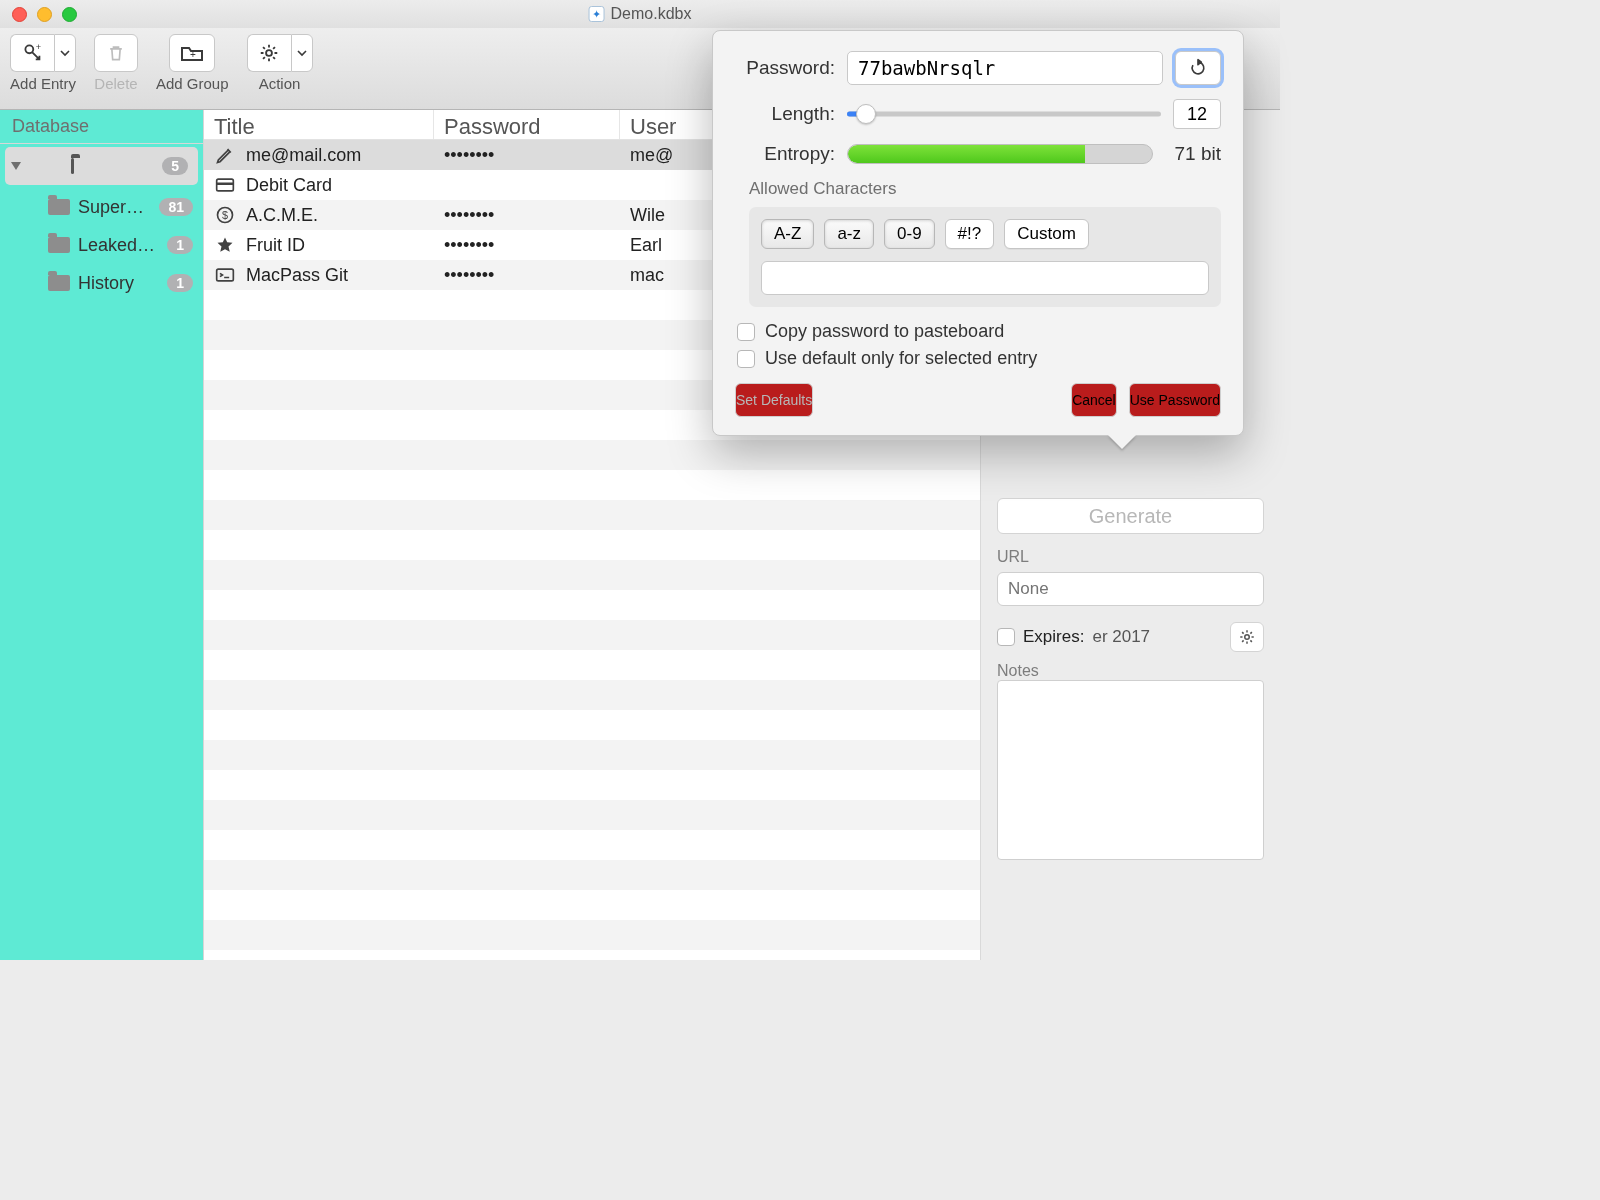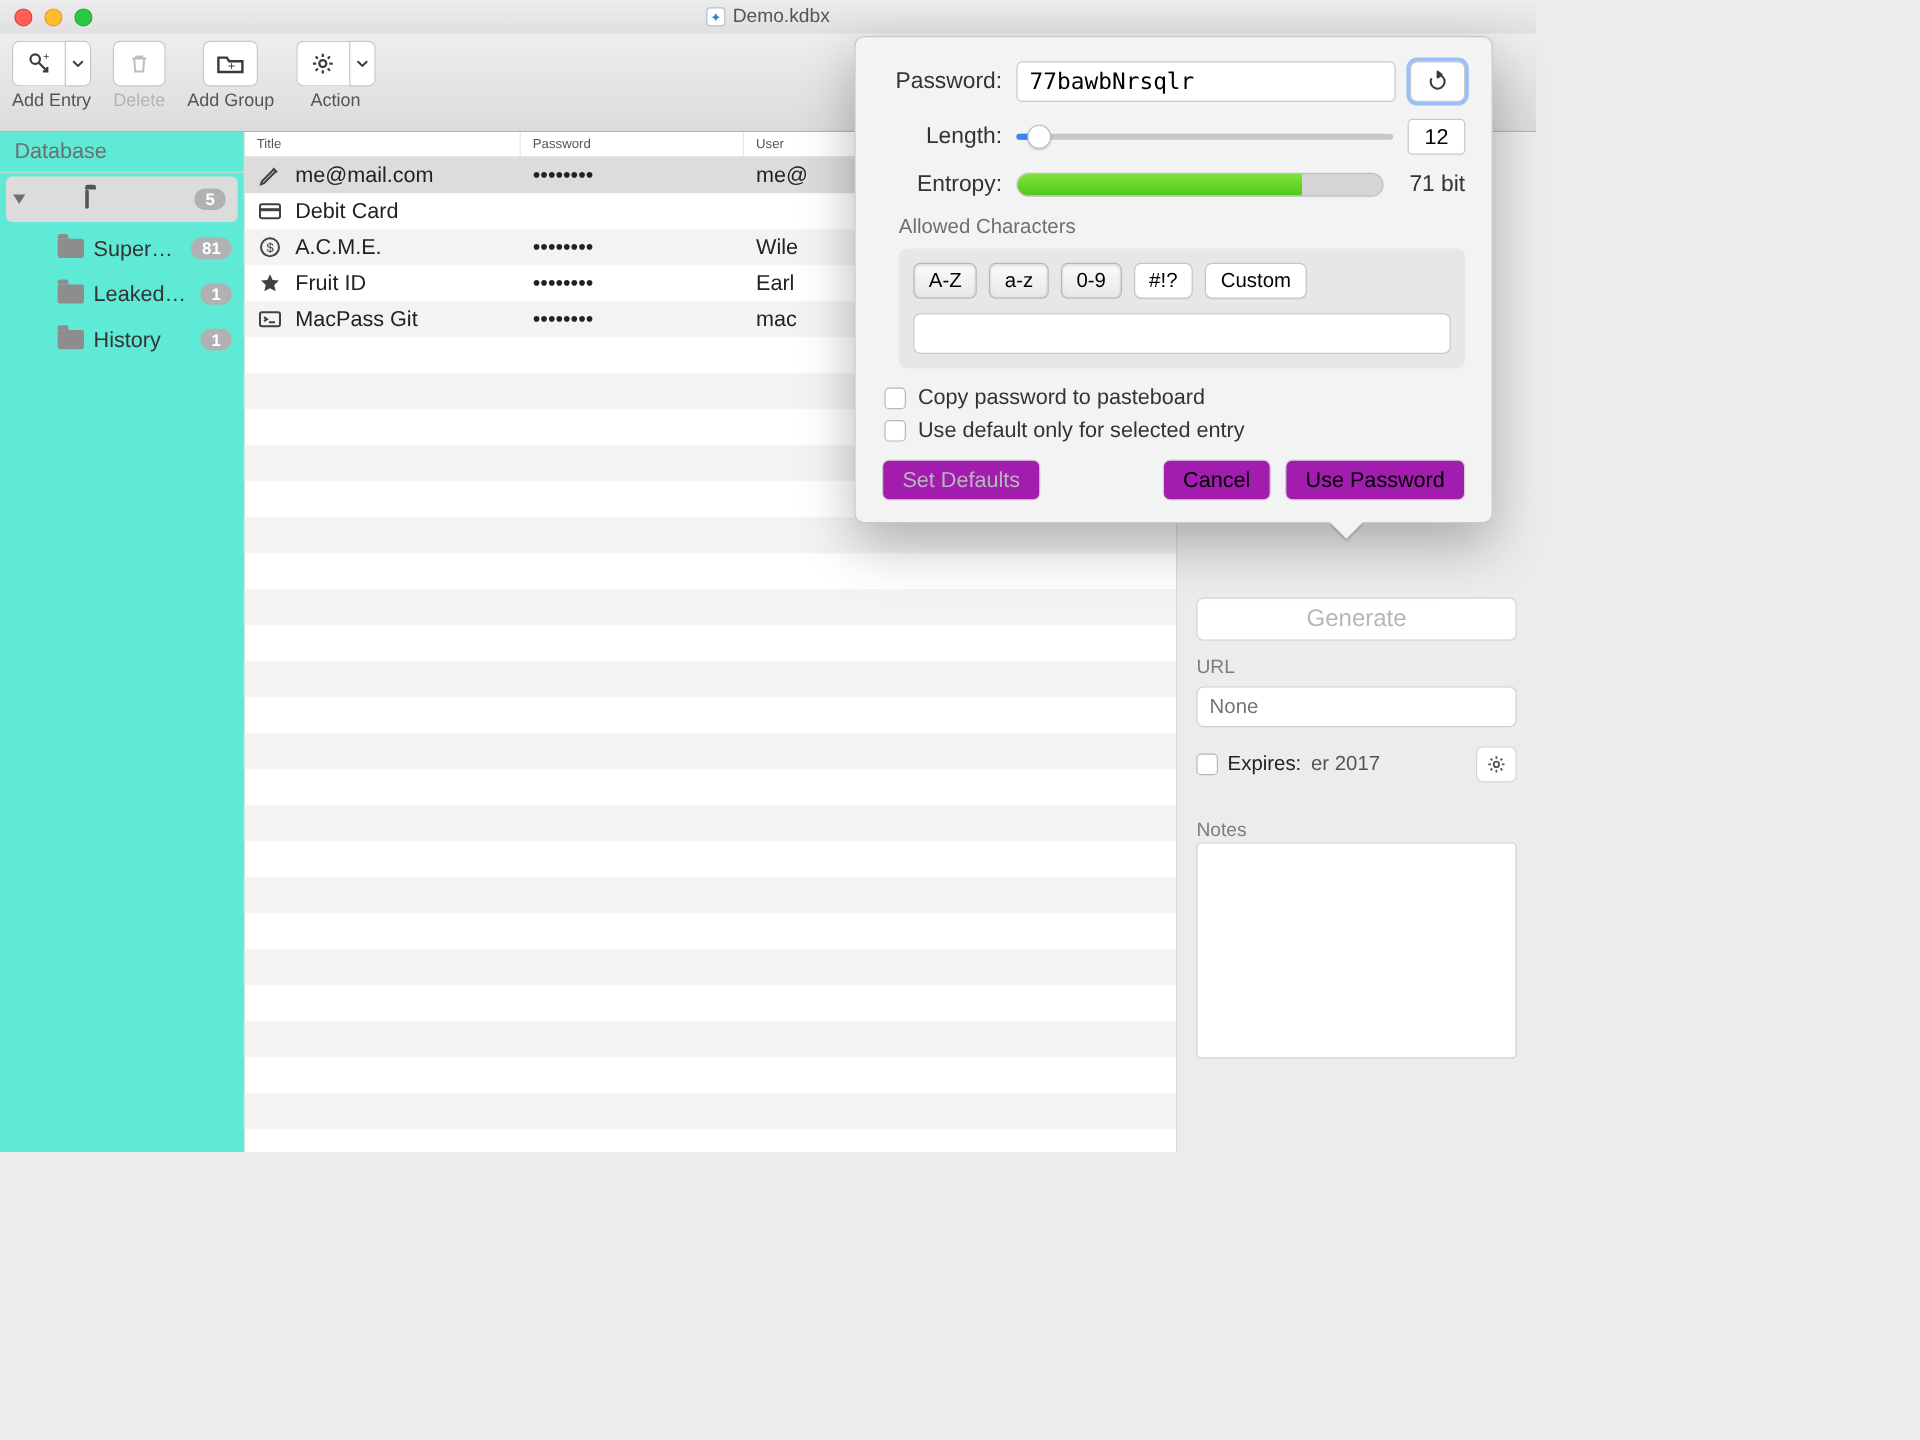--- a/index.html
+++ b/index.html
@@ -34,21 +34,21 @@
   .sb-row.sel { background:#dcdcdc; border-radius:5px; margin:3px 5px; padding-left:6px;gap:40px; }
   .sb-row .indent1 { width:40px; display:flex; justify-content:flex-end; padding-right:6px; color:#6f6f6f; }
   .sb-row .folder { width:22px; height:16px; background:#555; border-radius:2px 2px 2px 2px; position:relative; margin-right:8px; }
   .sb-row .folder.grey { background:#8d8d8d; }
   .sb-row .folder::before { content:""; position:absolute; top:-4px; left:0; width:9px; height:4px; background:inherit; border-radius:2px 2px 0 0; }
   .sb-row .txt { flex:1; white-space:nowrap; overflow:hidden; text-overflow:ellipsis; }
   .badge { background:#b1b1b3; color:#fff; font-size:14px; border-radius:11px; padding:1px 9px; font-weight:600; }
   .disclosure { width:0;height:0;border-left:5px solid transparent;border-right:5px solid transparent;border-top:8px solid #6f6f6f; margin-right:4px;}
 
   .listpane { flex:1; background:#fff; position:relative; display:flex; flex-direction:column; }
-  .cols { display:flex; height:30px; background:#fff; border-bottom:1px solid #e2e2e2; color:#555; font-size:11px; }
+  .cols { display:flex; height:30px; background:#fff; border-bottom:1px solid #e2e2e2; color:#555; font-size:22px; }
   .col { padding:4px 10px; border-right:1px solid #e6e6e6; }
   .c-title { width:230px; }
   .c-pass  { width:186px; }
   .c-user  { flex:1; }
   .rows { flex:1; position:relative; }
   .row { display:flex; align-items:center; height:30px; font-size:18px; }
   .row:nth-child(odd){ background:#f3f3f3; }
   .row.sel { background:#dcdcdc; }
   .row .cell { padding:0 10px; white-space:nowrap; overflow:hidden; text-overflow:ellipsis; }
   .row .c-title { display:flex; align-items:center; gap:10px; }
@@ -57,21 +57,21 @@
   .stripes .row.empty { height:30px; }
 
   
   .detail { width:300px; background:#ececec; border-left:1px solid #d9d9d9; padding:10px 16px 0 16px; display:flex; flex-direction:column; gap:6px; }
   .detail-spacer { height:372px; } 
   .gen-btn { width:100%; height:36px; background:#fff; border:1px solid #d4d4d4; border-radius:6px; color:#b7b7b7; font-size:20px; }
   .fld-label { color:#7d7d7d; font-size:16px; margin-top:8px; }
   .fld-input { width:100%; height:34px; border:1px solid #cfcfcf; border-radius:6px; padding:0 10px; font-size:17px; color:#b5b5b5; background:#fff; }
   .expires-row { display:flex; align-items:center; gap:8px; margin-top:10px; }
   .expires-row .gear { width:34px; height:30px; border:1px solid #d4d4d4; border-radius:6px; background:#fff; display:flex; align-items:center; justify-content:center; color:#555; }
-  .notes-area { margin-top:22px; }
+  .notes-area { margin-top:0; }
   .notes-box { width:100%; height:180px; background:#fff; border:1px solid #cfcfcf; border-radius:4px; }
 
   
   .popover { position:absolute; top:30px; left:712px; width:532px; background:#f3f3f3; border:1px solid #c8c8c8; border-radius:8px; box-shadow:0 18px 45px rgba(0,0,0,.28); padding:20px 22px 18px 22px; }
   .popover::after { content:""; position:absolute; bottom:-14px; left:395px; width:0;height:0;border-left:14px solid transparent;border-right:14px solid transparent;border-top:14px solid #f3f3f3; filter:drop-shadow(0 2px 1px rgba(0,0,0,.18)); }
   .po-row { display:flex; align-items:center; margin-bottom:14px; gap:12px; }
   .po-label { width:100px; text-align:right; color:#333; font-size:19px; }
   .po-input { flex:1; height:34px; border:1px solid #c9c9c9; border-radius:5px; background:#fff; padding:0 10px; font-size:19px; font-family: ui-monospace, Menlo, monospace; }
   .po-refresh { width:46px; height:34px; border:1px solid #c9c9c9; border-radius:6px; background:#fff; display:flex; align-items:center; justify-content:center; color:#4a4a4a; box-shadow:0 0 0 3px rgba(80,150,255,.55); }
   .slider-wrap { flex:1; position:relative; height:22px; }
@@ -84,21 +84,21 @@
   .entropy-val { width:56px; text-align:right; font-size:19px; color:#333; }
   .allowed-title { color:#6f6f6f; font-size:17px; margin:2px 0 8px 14px; }
   .allowed-box { background:#e7e7e7; border-radius:7px; padding:12px; margin-left:14px; }
   .seg { display:flex; gap:10px; margin-bottom:12px; }
   .seg button { height:30px; padding:0 12px; border:1px solid #c5c5c5; border-radius:6px; background:#fff; font-size:17px; box-shadow:0 1px 0 rgba(0,0,0,.04); }
   .seg button.on { background:linear-gradient(#fbfbfb,#e8e8e8); border-color:#b7b7b7; box-shadow:inset 0 1px 3px rgba(0,0,0,.15); }
   .allowed-input { width:100%; height:34px; border:1px solid #c9c9c9; border-radius:6px; background:#fff; }
   .chk-row { display:flex; align-items:center; gap:10px; font-size:18px; color:#333; margin:6px 0 0 2px; }
   .chk { width:18px; height:18px; border:1px solid #b7b7b7; border-radius:4px; background:#fff; }
   .po-actions { display:flex; gap:12px; margin-top:14px; }
-  .po-actions .btn { height:34px; padding:0 16px; border:1px solid #cfcfcf; border-radius:6px; background:#a21caf; font-size:18px; }
+  .po-actions .btn { height:34px; padding:0 0; border:1px solid #cfcfcf; border-radius:6px; background:#b91c1c; font-size:14px; }
   .po-actions .btn.disabled { color:#b7b7b7; }
   .po-actions .spacer { flex:1; }
 
   
   svg { display:block; }
 </style>
 </head>
 <body>
 
 <div class="titlebar">

